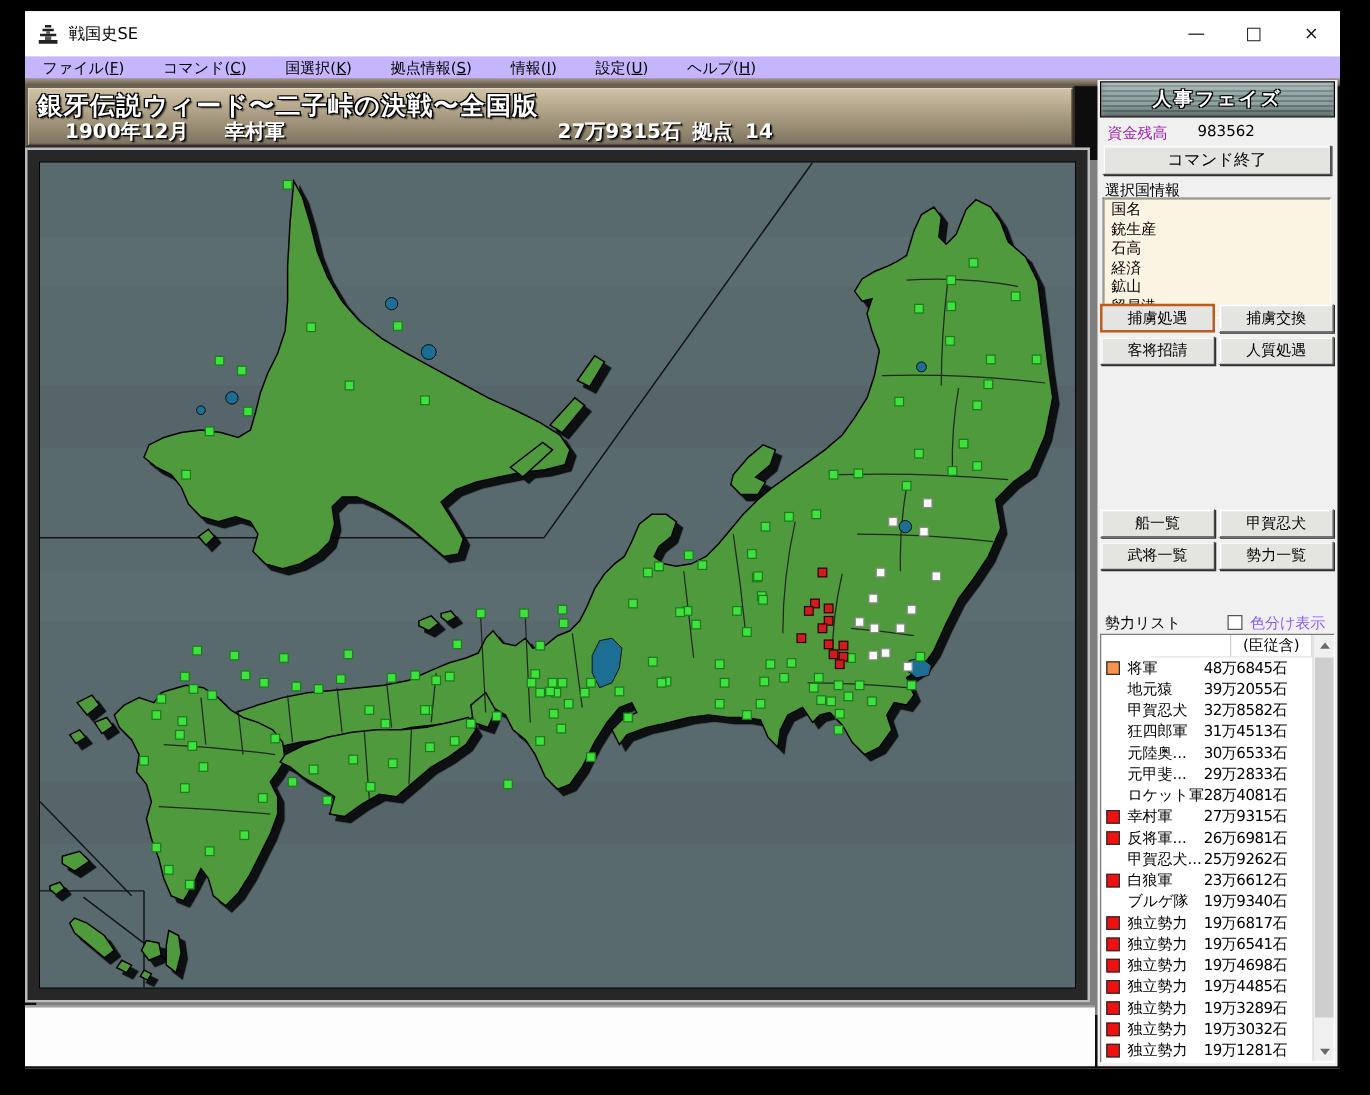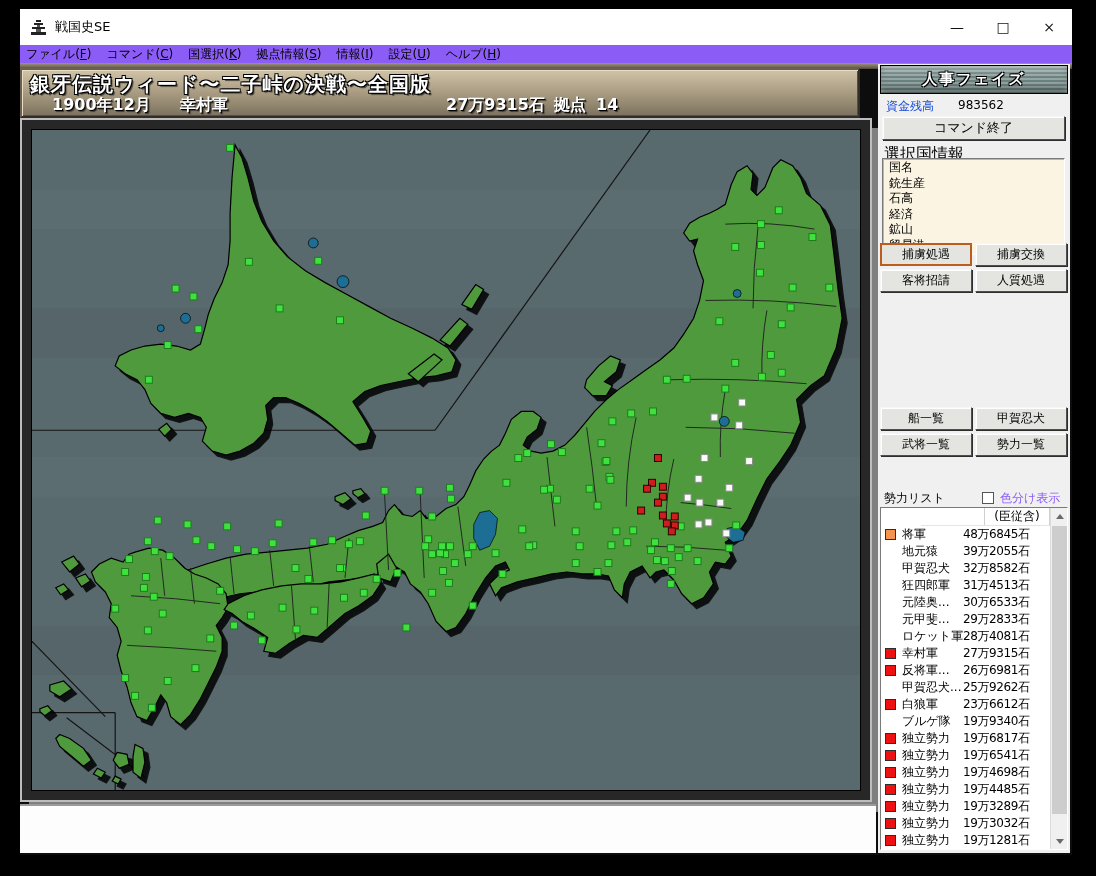--- a/index.html
+++ b/index.html
@@ -6,21 +6,21 @@
   *{box-sizing:border-box;font-family:"DejaVu Sans",sans-serif;}
   .screen{position:relative;width:1096px;height:876px;background:#000;overflow:hidden;border-radius:27px;}
   .window{position:absolute;left:20px;top:9px;width:1052px;height:846px;background:#fff;}
   
   .titlebar{position:relative;height:36px;background:#fff;display:flex;align-items:center;}
   .app-icon{margin-left:10px;width:17px;height:17px;flex:none;}
   .win-title{margin-left:8px;font-size:13px;color:#000;}
   .win-controls{position:absolute;right:0;top:0;height:36px;display:flex;}
   .win-btn{width:46px;height:36px;display:flex;align-items:center;justify-content:center;font-size:14px;color:#111;}
   
-  .menubar{height:18px;background:#8b5cf6;display:flex;align-items:center;padding-left:6px;}
+  .menubar{height:18px;background:#c4b5fd;display:flex;align-items:center;padding-left:14px;gap:16px;}
   .menu-item{font-size:12px;color:#000;margin-right:15px;white-space:nowrap;}
   .menu-item u{text-decoration:underline;}
   
   .content{position:relative;height:792px;background:#0d0d0d;overflow:hidden;}
   .topstrip{position:absolute;left:0;top:0;width:100%;height:6px;
     background:linear-gradient(180deg,#a3957f,#6e6455 70%,#4e463b);}
   
   .banner{position:absolute;left:0;top:5px;width:840px;height:50px;
     border:2px solid;border-color:#6a6052 #322d26 #322d26 #6a6052;
     background:linear-gradient(180deg,#d2c4a8 0%,#b4a78d 35%,#93876f 75%,#7b7160 100%);
@@ -37,27 +37,27 @@
   .map-frame svg{display:block;background:#596a6f;border:1px solid #000;}
   .bottom-strip{position:absolute;left:0;top:741px;width:856px;height:49px;background:#fdfdfd;border-top:2px solid #9a9a9a;}
   
   .sidebar{position:absolute;left:858px;top:1px;width:192px;height:789px;background:#f0f0f0;}
   .phase-header{position:absolute;left:2px;top:1px;width:188px;height:29px;border:1px solid #000;
     background:repeating-linear-gradient(180deg,#93a6a4 0 2px,#6d817f 2px 4px);
     box-shadow:inset 0 6px 6px rgba(255,255,255,.25),inset 0 -6px 6px rgba(0,0,0,.3);
     display:flex;align-items:center;justify-content:center;}
   .phase-header span{font-size:15px;font-weight:bold;color:#fff;letter-spacing:2px;
     text-shadow:-1px -1px 0 #000,1px -1px 0 #000,-1px 1px 0 #000,1px 1px 0 #000;}
-  .funds-label{position:absolute;left:8px;top:34px;font-size:12px;color:#1d4ed8;text-align:center;}
+  .funds-label{position:absolute;left:8px;top:34px;font-size:12px;color:#a21caf;text-align:center;}
   .funds-value{position:absolute;left:80px;top:34px;font-size:12px;color:#000;}
   .btn{background:#e4e4e0;border:1px solid;border-color:#f6f6f6 #4f4f4f #4f4f4f #f6f6f6;
     box-shadow:1px 1px 0 #2e2e2e,inset 1px 1px 0 #fff;font-size:12px;color:#000;
     display:flex;align-items:center;justify-content:center;white-space:nowrap;cursor:default;}
   .cmd-end{position:absolute;left:4px;top:52px;width:183px;height:24px;font-size:13px;}
-  .sel-label{position:absolute;left:6px;top:80px;font-size:16px;color:#000;}
+  .sel-label{position:absolute;left:6px;top:80px;font-size:12px;color:#000;}
   .sel-box{position:absolute;left:4px;top:94px;width:183px;height:97px;background:#fbf4e3;
     border:1px solid;border-color:#7a7a7a #fff #fff #7a7a7a;box-shadow:inset 1px 1px 0 #bdb7a8;
     padding:1px 6px;overflow:hidden;}
   .sel-box div{font-size:12px;color:#000;line-height:15.6px;}
   .grid2{position:absolute;display:grid;grid-template-columns:92px 92px;grid-auto-rows:23px;gap:3px 3px;}
   .g-actions{left:2px;top:179px;}
   .g-lists{left:2px;top:343px;}
   .btn.focused{border:2px solid #bc5d20;box-shadow:none;}
   .power-label{position:absolute;left:6px;top:426px;font-size:12px;color:#000;}
   .color-toggle{position:absolute;left:104px;top:428px;width:12px;height:12px;background:#fff;border:1px solid #555;}

